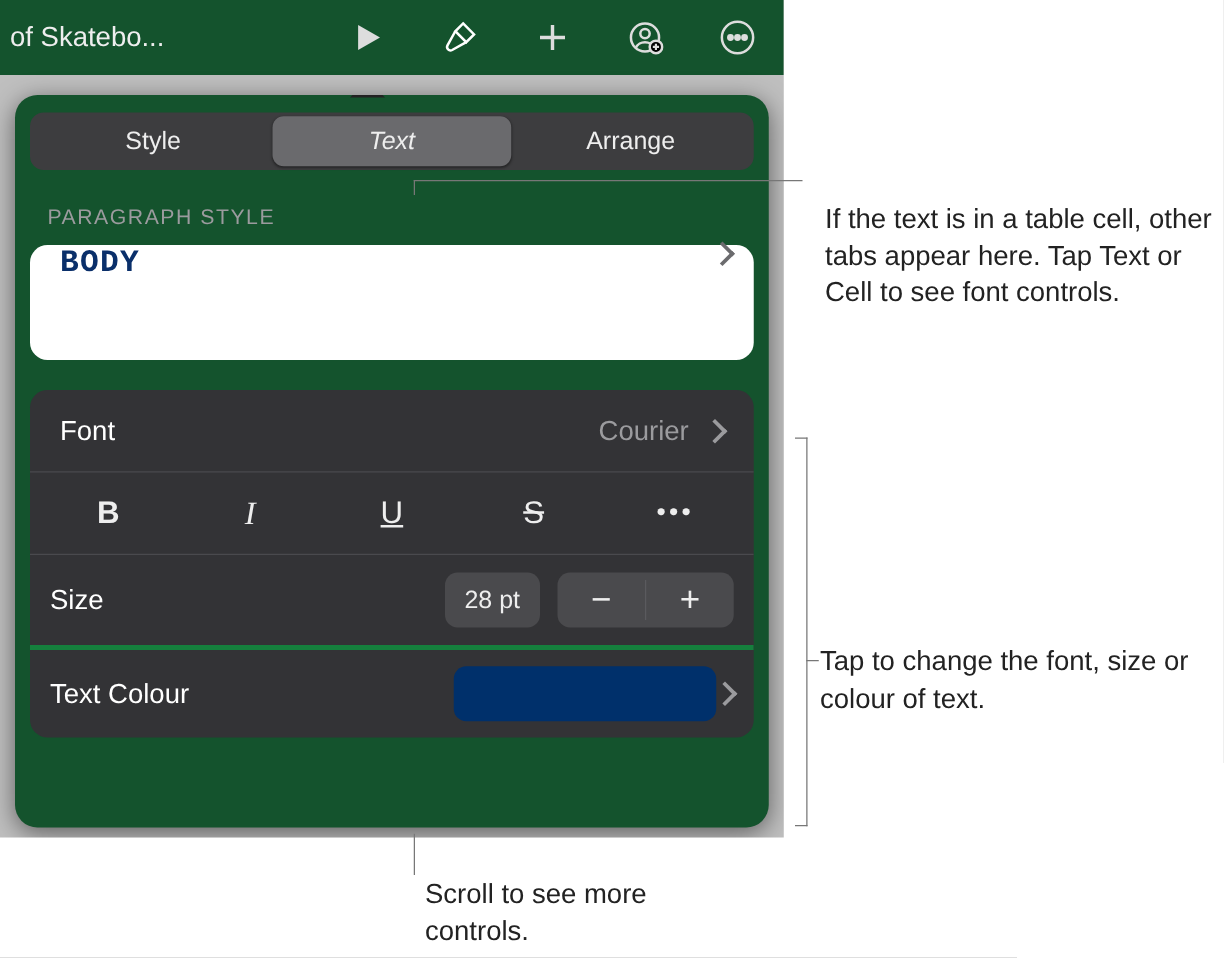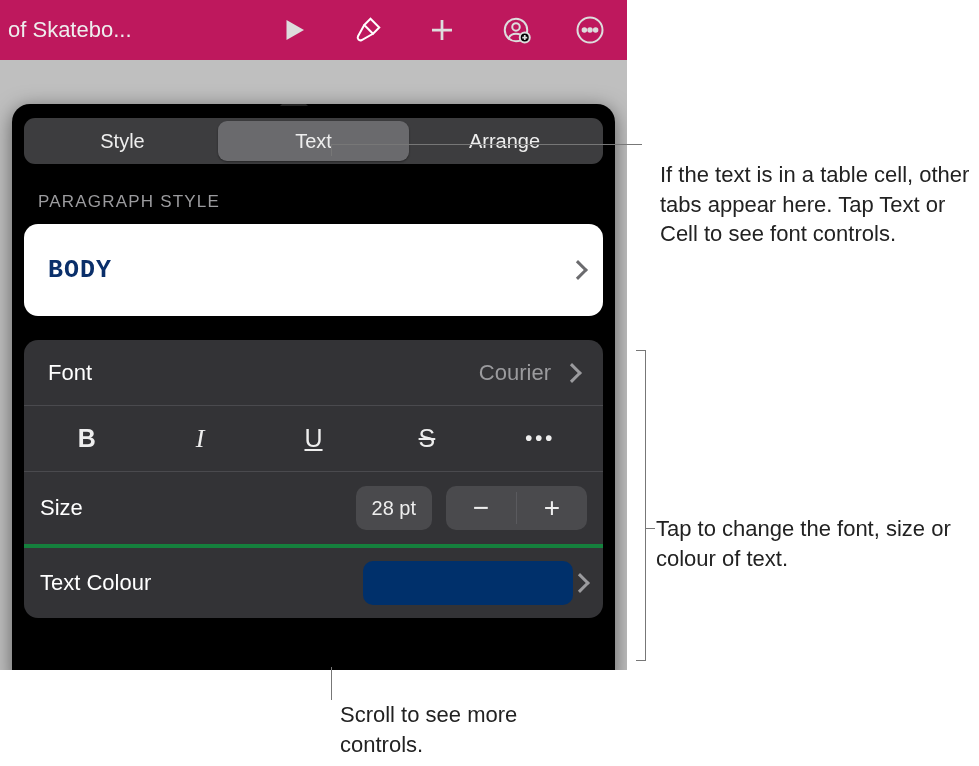--- a/index.html
+++ b/index.html
@@ -14,21 +14,21 @@
     position: absolute;
     left: 0;
     top: 0;
     width: 627px;
     height: 670px;
     background: #bfbfbf;
     overflow: hidden;
   }
   .topbar {
     height: 60px;
-    background: #be185d;
+    background: #14532d;
     display: flex;
     align-items: center;
     padding: 0 8px;
     gap: 18px;
     color: #ddd;
   }
   .doc-title {
     flex: 0 0 auto;
     font-size: 22px;
     color: #eee;
@@ -54,26 +54,25 @@
   }
   .top-icon svg { width: 30px; height: 30px; }
   .top-icon.selected { color: #fff; }
 
   .popover {
     position: absolute;
     left: 12px;
     top: 76px;
     width: 603px;
     height: 586px;
-    background: #000000;
+    background: #14532d;
     border-radius: 18px;
     box-shadow: 0 4px 20px rgba(0,0,0,0.5);
     padding: 14px 12px 0 12px;
     overflow: hidden;
-    margin-top: 28px;
   }
   .popover::before {
     content: "";
     position: absolute;
     top: -12px;
     left: 268px;
     width: 0; height: 0;
     border-left: 14px solid transparent;
     border-right: 14px solid transparent;
     border-bottom: 14px solid #222;
@@ -92,35 +91,35 @@
     align-items: center;
     justify-content: center;
     font-size: 20px;
     color: #eee;
     border-radius: 9px;
     cursor: pointer;
   }
   .segmented .seg.selected {
     background: #6a6a6d;
     box-shadow: 0 1px 2px rgba(0,0,0,0.4);
+    font-style: italic;
   }
 
   .section-label {
     margin: 28px 0 12px 14px;
     font-size: 17px;
     letter-spacing: 1.2px;
     color: #9b9b9e;
   }
 
   .style-card {
     background: #fff;
     border-radius: 14px;
     height: 92px;
     display: flex;
-    align-items: center;
     justify-content: space-between;
     padding: 0 18px 0 24px;
     cursor: pointer;
   }
   .style-name {
     font-family: "Courier New", Courier, monospace;
     font-weight: bold;
     font-size: 25px;
     letter-spacing: 1px;
     color: #0a2f6a;

